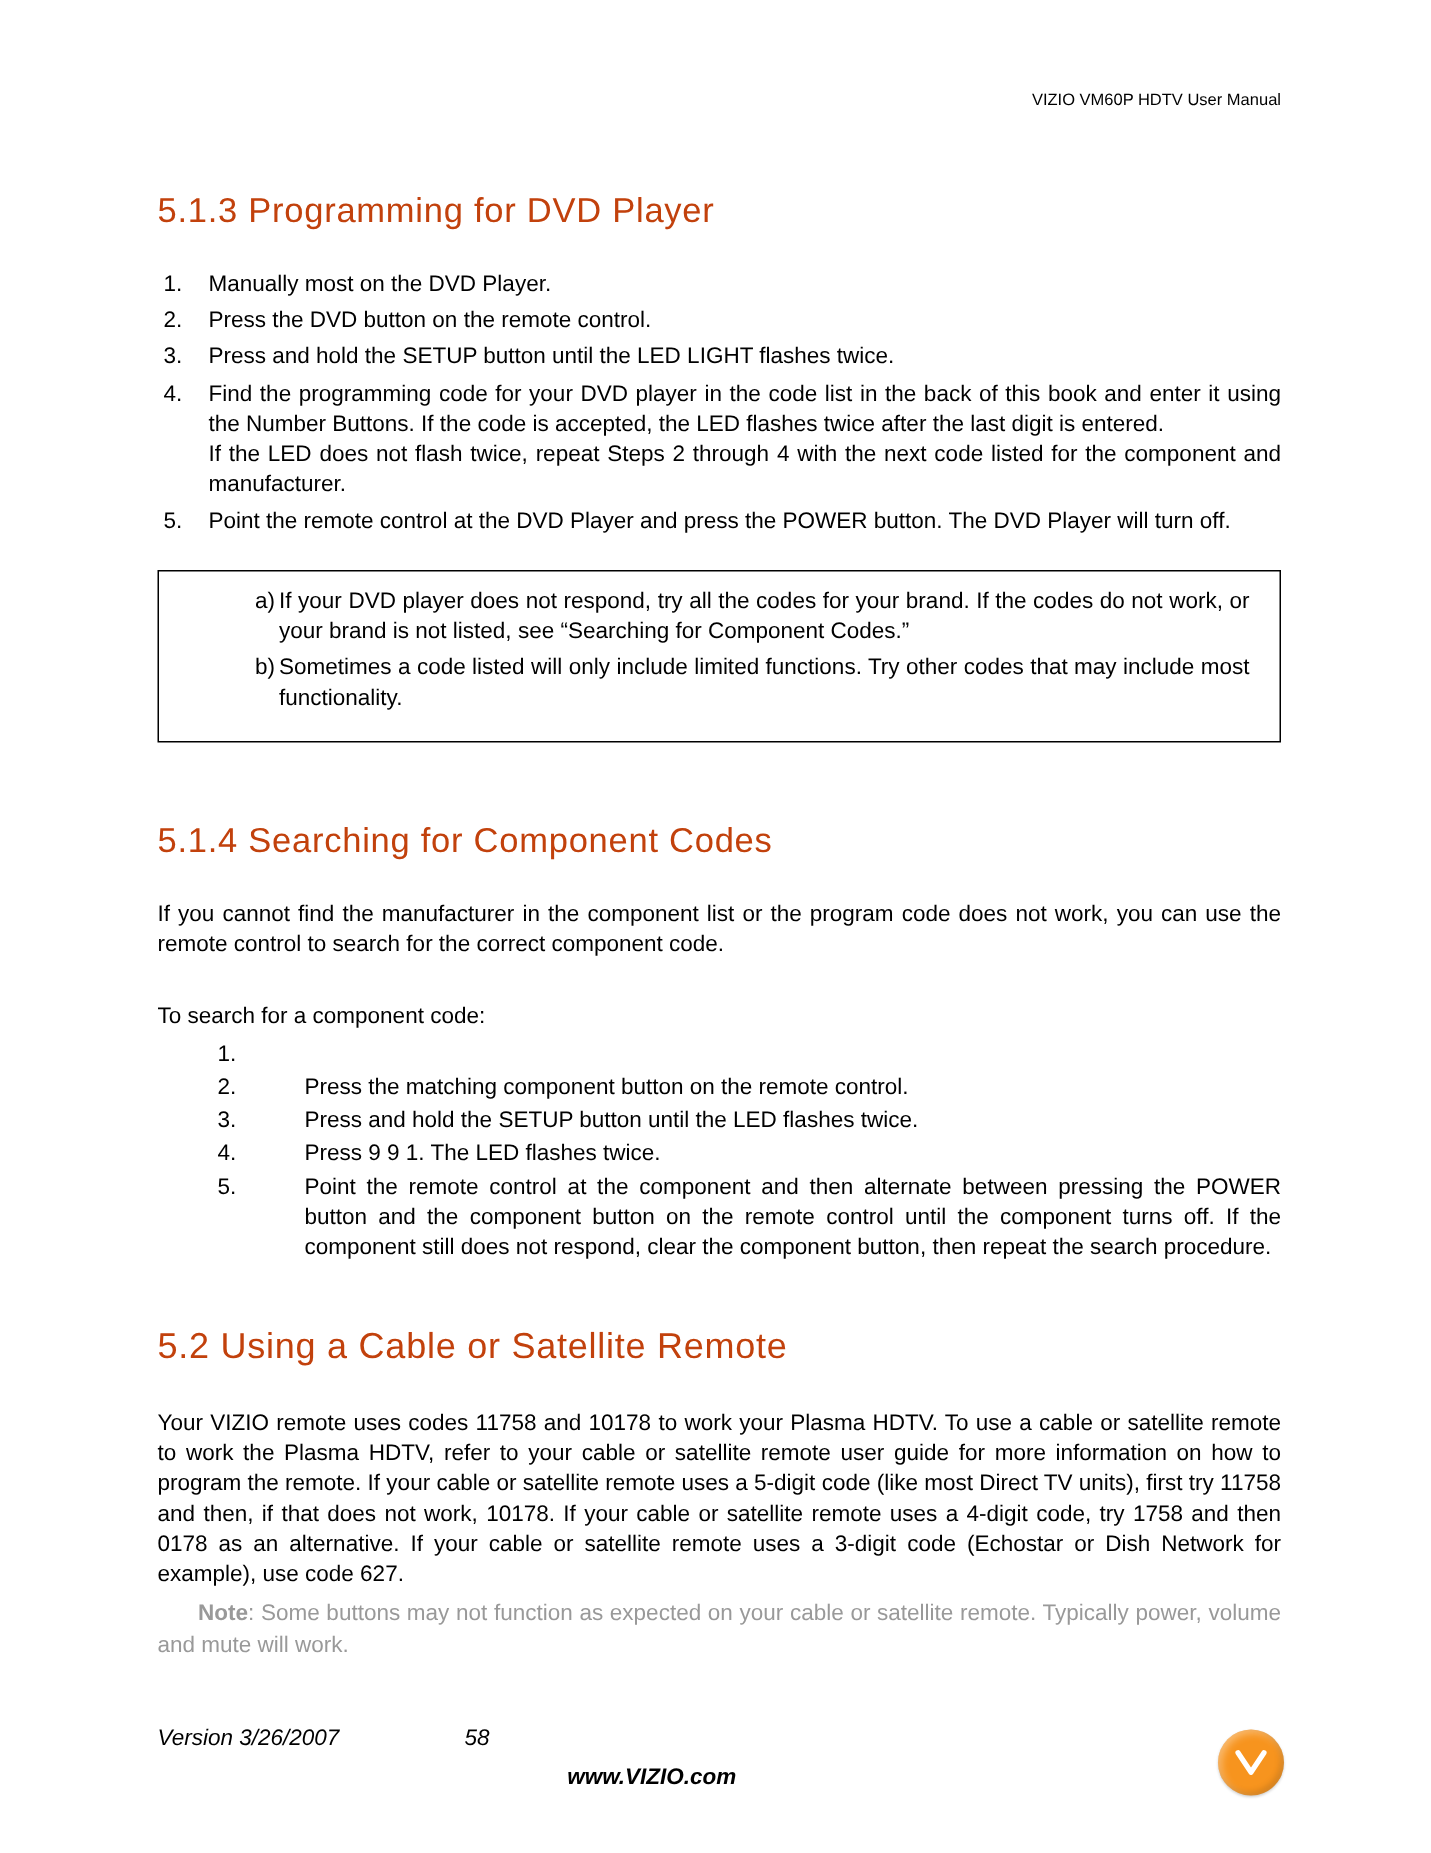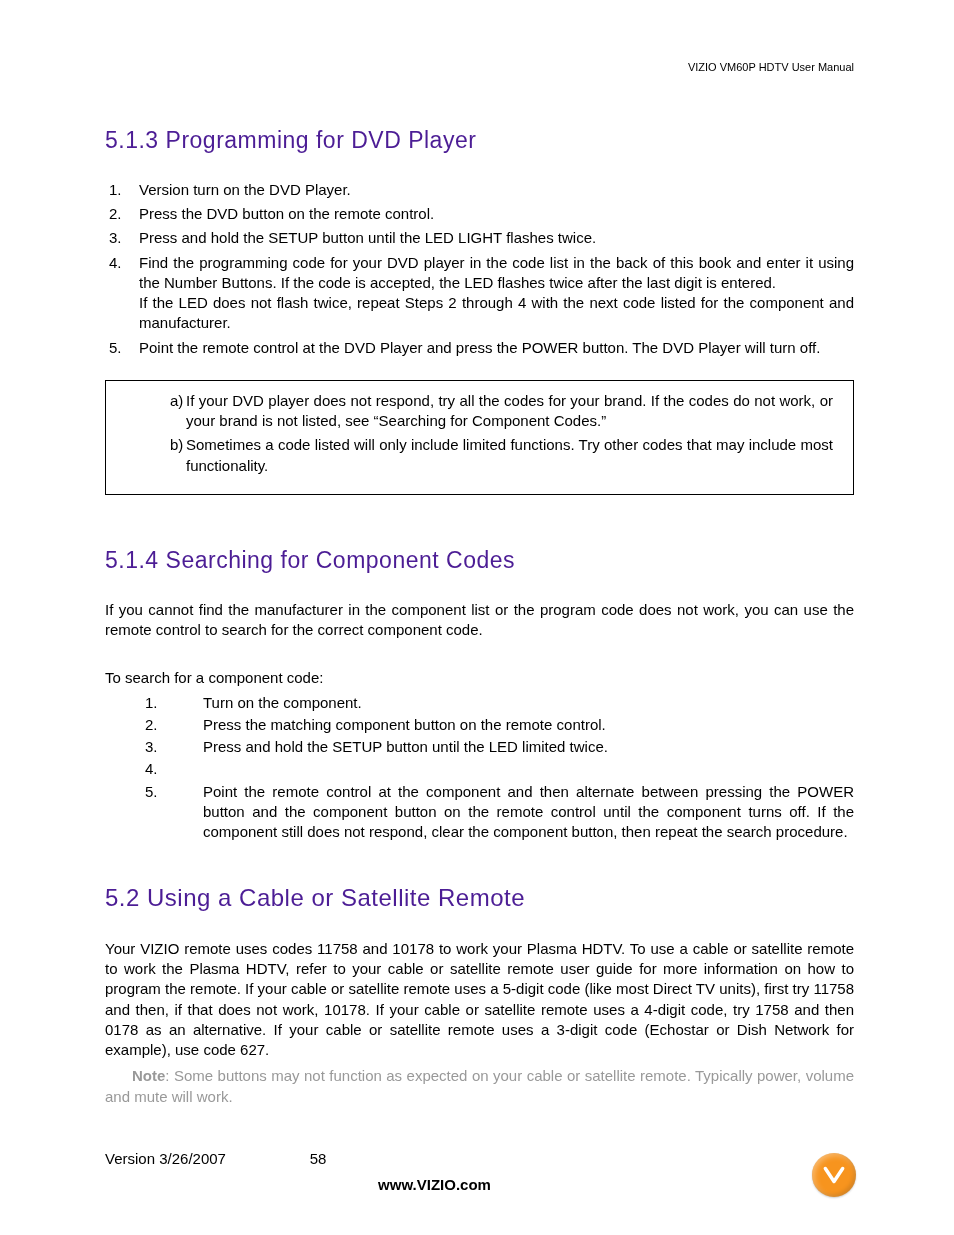--- a/index.html
+++ b/index.html
@@ -13,21 +13,21 @@
       line-height: 1.35;
       padding: 60px 100px 40px 105px;
       position: relative;
     }
     .header-right {
       text-align: right;
       font-size: 11px;
       margin-bottom: 50px;
     }
     .section-title {
-      color: #4c1d95;
+      color: #c2410c;
       font-size: 23px;
       font-weight: 400;
       letter-spacing: 0.5px;
       margin-bottom: 24px;
       font-family: "Trebuchet MS", Arial, sans-serif;
     }
     .section-title-large {
       font-size: 24px;
     }
     .ordered-list {
@@ -97,20 +97,21 @@
     .footer-note strong {
       color: #999;
       font-weight: bold;
       margin-left: 27px;
     }
     .footer {
       position: absolute;
       bottom: 40px;
       left: 105px;
       right: 100px;
+      font-style: italic;
     }
     .footer-row1 {
       display: flex;
       font-size: 15px;
     }
     .footer-version { flex: 1; text-align: left; }
     .footer-page { flex: 1; text-align: left; transform: translateX(-45px);}
     .footer-spacer { flex: 1; }
     .footer-url {
       text-align: center;
@@ -136,21 +137,21 @@
 </head>
 <body>
 
 <div class="header-right">VIZIO VM60P HDTV User Manual</div>
 
 <h2 class="section-title">5.1.3 Programming for DVD Player</h2>
 
 <div class="ordered-list">
   <div class="item">
       <span class="num">1.</span>
-      <span class="txt">Version turn on the DVD Player.</span>
+      <span class="txt">Manually most on the DVD Player.</span>
     </div>
   <div class="item">
       <span class="num">2.</span>
       <span class="txt">Press the DVD button on the remote control.</span>
     </div>
   <div class="item">
       <span class="num">3.</span>
       <span class="txt">Press and hold the SETUP button until the LED LIGHT flashes twice.</span>
     </div>
   <div class="item">
@@ -176,32 +177,32 @@
 </div>
 
 <h2 class="section-title">5.1.4 Searching for Component Codes</h2>
 
 <p class="body-text" style="margin-bottom:28px">If you cannot find the manufacturer in the component list or the program code does not work, you can use the remote control to search for the correct component code.</p>
 <p class="body-text" style="margin-bottom:4px">To search for a component code:</p>
 
 <div class="steps-list">
   <div class="item">
       <span class="num">1.</span>
-      <span class="txt">Turn on the component.</span>
     </div>
   <div class="item">
       <span class="num">2.</span>
       <span class="txt">Press the matching component button on the remote control.</span>
     </div>
   <div class="item">
       <span class="num">3.</span>
-      <span class="txt">Press and hold the SETUP button until the LED limited twice.</span>
+      <span class="txt">Press and hold the SETUP button until the LED flashes twice.</span>
     </div>
   <div class="item">
       <span class="num">4.</span>
+      <span class="txt">Press 9 9 1.  The LED flashes twice.</span>
     </div>
   <div class="item">
       <span class="num">5.</span>
       <span class="txt">Point the remote control at the component and then alternate between pressing the POWER button and the component button on the remote control until the component turns off.  If the component still does not respond, clear the component button, then repeat the search procedure.</span>
     </div>
 </div>
 
 <h2 class="section-title section-title-large">5.2 Using a Cable or Satellite Remote</h2>
 
 <p class="body-text" style="margin-bottom:6px">Your VIZIO remote uses codes 11758 and 10178 to work your Plasma HDTV.  To use a cable or satellite remote to work the Plasma HDTV, refer to your cable or satellite remote user guide for more information on how to program the remote.  If your cable or satellite remote uses a 5-digit code (like most Direct TV units), first try 11758 and then, if that does not work, 10178.  If your cable or satellite remote uses a 4-digit code, try 1758 and then 0178 as an alternative.  If your cable or satellite remote uses a 3-digit code (Echostar or Dish Network for example), use code 627.</p>

